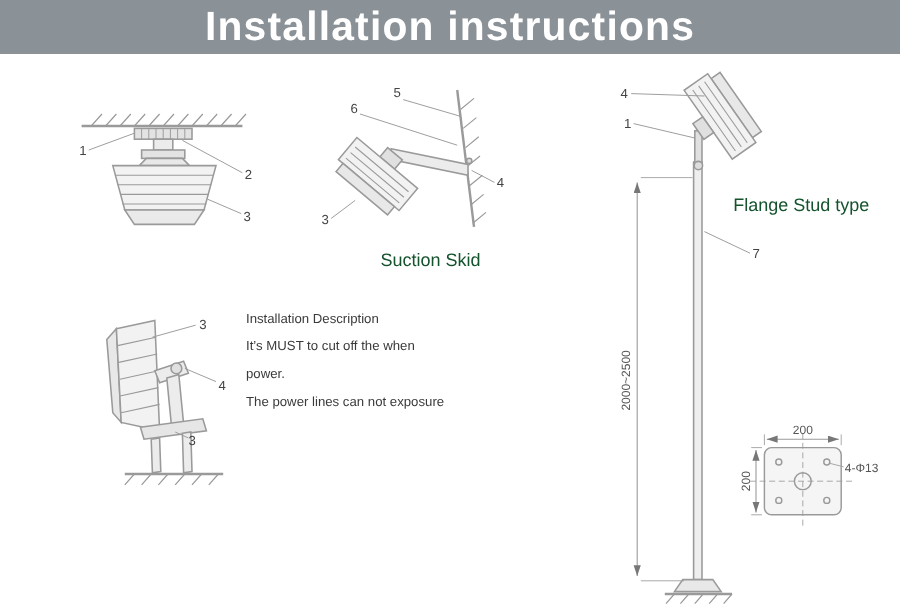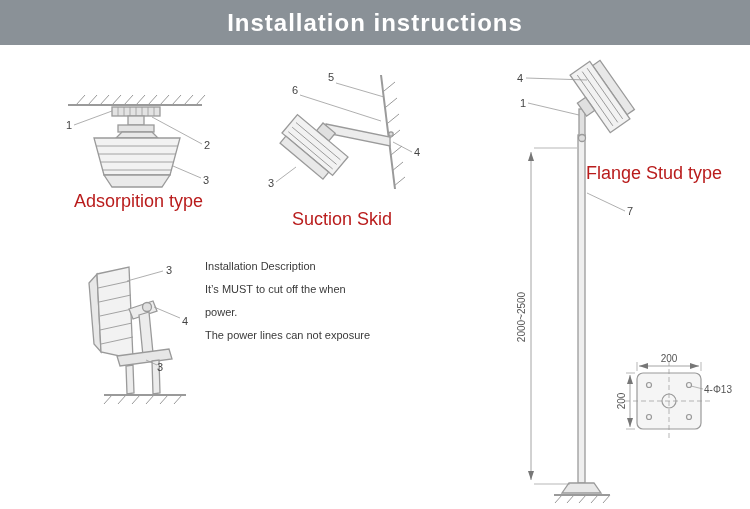--- a/index.html
+++ b/index.html
@@ -5,28 +5,29 @@
   html,body { margin:0; padding:0; background:#fff; }
   .page {
     width:750px; height:509px; background:#ffffff; position:relative;
     overflow:hidden; font-family:"Liberation Sans", sans-serif;
   }
   .banner {
     height:45px; background:#8a9197; display:flex;
     align-items:center; justify-content:center;
   }
   .banner h1 {
-    margin:0; color:#ffffff; font-size:24px; font-weight:600;
+    margin:0; color:#ffffff; font-size:34px; font-weight:600;
     letter-spacing:1px; font-family:"Liberation Sans", sans-serif;
   }
   .canvas { position:relative; width:750px; height:464px; }
   .canvas svg { position:absolute; left:0; top:0; }
   .blabel {
-    position:absolute; color:#b91c1c; font-size:18px; white-space:nowrap;
+    position:absolute; color:#14532d; font-size:15px; white-space:nowrap;
     font-family:"Liberation Sans", sans-serif;
+    margin-left:25px;
   }
   .lbl-adsorption { left:74px;  top:146px; }
   .lbl-suction    { left:292px; top:164px; }
   .lbl-flange     { left:586px; top:118px; }
   .lbl-skid       { left:77px;  top:372px; }
   .desc {
     position:absolute; left:205px; top:210px; width:290px;
     color:#3a3a3a; font-size:11px; line-height:23px;
   }
   .desc p { margin:0; }
@@ -137,21 +138,20 @@
         <path d="M152,316 L159,315 L160,348 L153,349 Z" fill="#ececec"></path>
         <line x1="104" y1="350" x2="186" y2="350" stroke-width="2"></line>
         <path stroke-width="1" d="M112,350 l-8,9 M126,350 l-8,9 M140,350 l-8,9 M154,350 l-8,9 M168,350 l-8,9 M182,350 l-8,9"></path>
         <path stroke-width="0.8" d="M163,226 L127,236 M180,273 L154,262 M157,320 L146,315"></path>
       </g>
       <text class="co" x="166" y="229">3</text>
       <text class="co" x="182" y="280">4</text>
       <text class="co" x="157" y="326">3</text>
     </svg>
 
-    <div class="blabel lbl-adsorption">Adsorpition type</div>
     <div class="blabel lbl-suction">Suction Skid</div>
     <div class="blabel lbl-flange">Flange Stud type</div>
 
     <div class="desc">
       <p>Installation Description</p>
       <p>It’s MUST to cut off the when</p>
       <p>power.</p>
       <p>The power lines can not exposure</p>
     </div>
 

